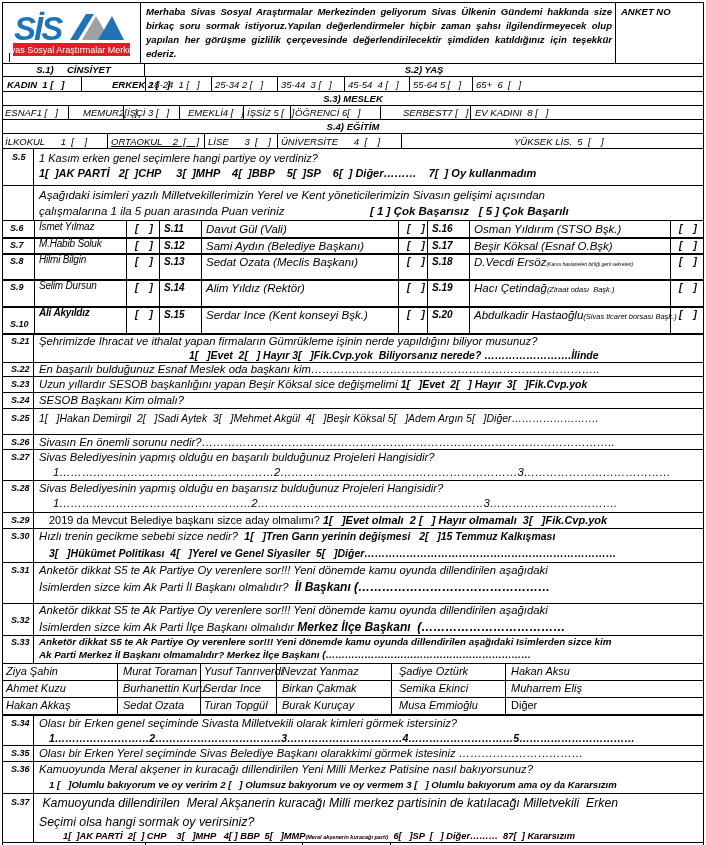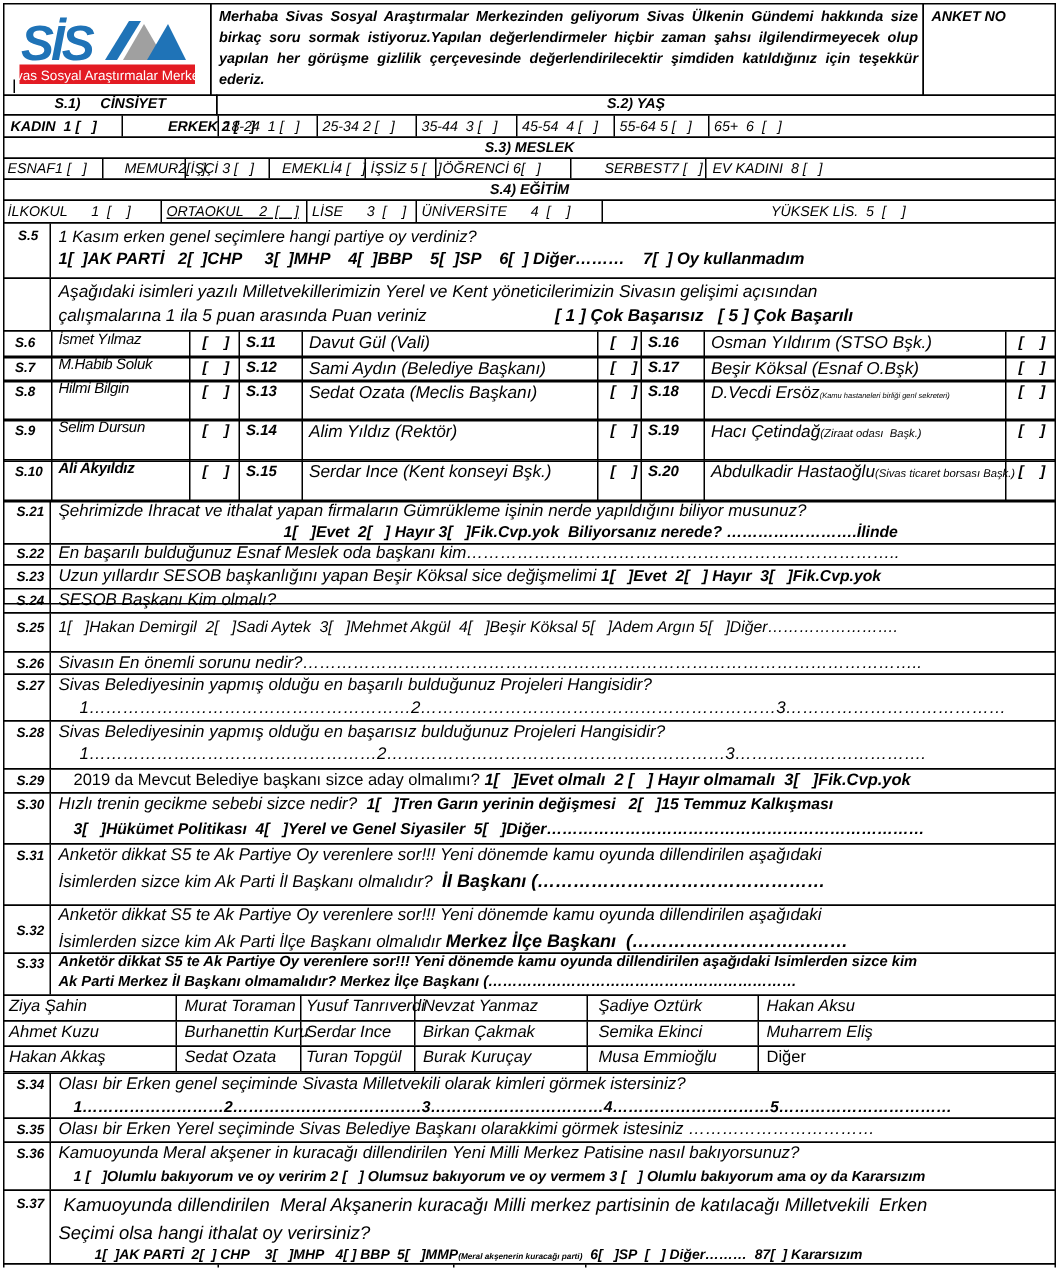--- a/index.html
+++ b/index.html
@@ -249,21 +249,21 @@
       </div>
       <div class="row-cell" style="left: 467px; width: 201px;">
         <span class="lbl it" style="left: 4px; top: 2px; white-space: pre; font-size: 11.5px;">Hacı Çetindağ<span class="tiny" style="font-size: 7.5px;">(Ziraat odası  Başk.)</span></span>
       </div>
       <div class="row-cell" style="left: 668px; width: 34px; border-right: none;">
         <span class="lbl it b" style="left: 8px; top: 2px; white-space: pre; font-size: 10px;">[    ]</span>
       </div>
     </div>
     <div class="bx" style="left: 2px; top: 306px; width: 702px; height: 29px;">
       <div class="row-cell" style="left: 0px; width: 32px;">
-        <span class="lbl num" style="left: 4px; top: 2px; white-space: pre; font-size: 9px;">S.10</span>
+        <span class="lbl num" style="left: 4px; top: 12px; white-space: pre; font-size: 9px;">S.10</span>
       </div>
       <div class="row-cell" style="left: 32px; width: 92px;">
         <span class="lbl it" style="left: 4px; top: 0px; white-space: pre; font-size: 10px; letter-spacing: -0.2px; font-weight: bold;">Ali Akyıldız</span>
       </div>
       <div class="row-cell" style="left: 124px; width: 33px;">
         <span class="lbl it b" style="left: 8px; top: 2px; white-space: pre; font-size: 10px;">[    ]</span>
       </div>
       <div class="row-cell" style="left: 157px; width: 42px;">
         <span class="lbl it b" style="left: 4px; top: 2px; white-space: pre; font-size: 10px;">S.15</span>
       </div>
@@ -293,21 +293,21 @@
   <span class="lbl it b" style="left:186px;top:15px;font-size:10.5px;white-space:pre;">1[   ]Evet  2[   ] Hayır 3[   ]Fik.Cvp.yok  Biliyorsanız nerede? …………………….İlinde</span>
 </div>
 
 <div class="bx" style="left:2px;top:362px;width:702px;height:15px;">
   <div class="row-cell" style="left:0;width:31px;">
       <span class="lbl num" style="top:1px;left:5px;">S.22</span>
     </div>
   <span class="lbl it" style="left:36px;top:0px;font-size:11.3px;">En başarılı bulduğunuz  Esnaf Meslek oda başkanı kim…………………………………………………………………..</span>
 </div>
 
-<div class="bx" style="left:2px;top:376px;width:702px;height:27px;">
+<div class="bx" style="left:2px;top:376px;width:702px;height:17px;">
   <div class="row-cell" style="left:0;width:31px;">
       <span class="lbl num" style="top:2px;left:5px;">S.23</span>
     </div>
   <span class="lbl it" style="left:36px;top:1px;font-size:11.3px;white-space:pre;"><span>Uzun yıllardır SESOB başkanlığını yapan Beşir Köksal sice değişmelimi </span><span class="b" style="font-size:10.5px;">1[   ]Evet  2[   ] Hayır  3[   ]Fik.Cvp.yok</span></span>
 </div>
 
 <div class="bx" style="left:2px;top:392px;width:702px;height:17px;">
   <div class="row-cell" style="left:0;width:31px;">
       <span class="lbl num" style="top:2px;left:5px;">S.24</span>
     </div>
@@ -467,21 +467,21 @@
     </div>
   <span class="lbl it" style="left:36px;top:1px;font-size:11.3px;">Kamuoyunda Meral akşener in kuracağı dillendirilen  Yeni Milli Merkez Patisine nasıl bakıyorsunuz?</span>
   <span class="lbl it b" style="left:46px;top:17px;font-size:9.6px;white-space:pre;">1 [   ]Olumlu bakıyorum ve oy veririm 2 [   ] Olumsuz bakıyorum ve oy vermem 3 [   ] Olumlu bakıyorum ama oy da Kararsızım</span>
 </div>
 
 <div class="bx" style="left:2px;top:793px;width:702px;height:50px;">
   <div class="row-cell" style="left:0;width:31px;">
       <span class="lbl num" style="top:3px;left:5px;">S.37</span>
     </div>
   <span class="lbl it" style="left:36px;top:2px;font-size:12.3px;white-space:pre;"> Kamuoyunda dillendirilen  Meral Akşanerin kuracağı Milli merkez partisinin de katılacağı Milletvekili  Erken</span>
-  <span class="lbl it" style="left:36px;top:21px;font-size:12.3px;">Seçimi olsa hangi ithalat oy verirsiniz?</span>
+  <span class="lbl it" style="left:36px;top:21px;font-size:12.3px;">Seçimi olsa hangi sormak oy verirsiniz?</span>
   <span class="lbl it b" style="left:60px;top:37px;font-size:9.3px;white-space:pre;"><span>1[  ]AK PARTİ  2[  ] CHP    3[   ]MHP   4[ ] BBP  5[   ]MMP</span><span class="tiny" style="font-size:5.5px;">(Meral akşenerin kuracağı parti)</span><span>  6[   ]SP  [   ] Diğer………  87[  ] Kararsızım</span></span>
 </div>
 
 <div class="bx" style="left:2px;top:842px;width:702px;height:10px;">
   <div class="row-cell" style="left:0;width:143px;"></div>
   <div class="row-cell" style="left:143px;width:157px;"></div>
   <div class="row-cell" style="left:300px;width:88px;"></div>
 </div>
 
 </body></html>

